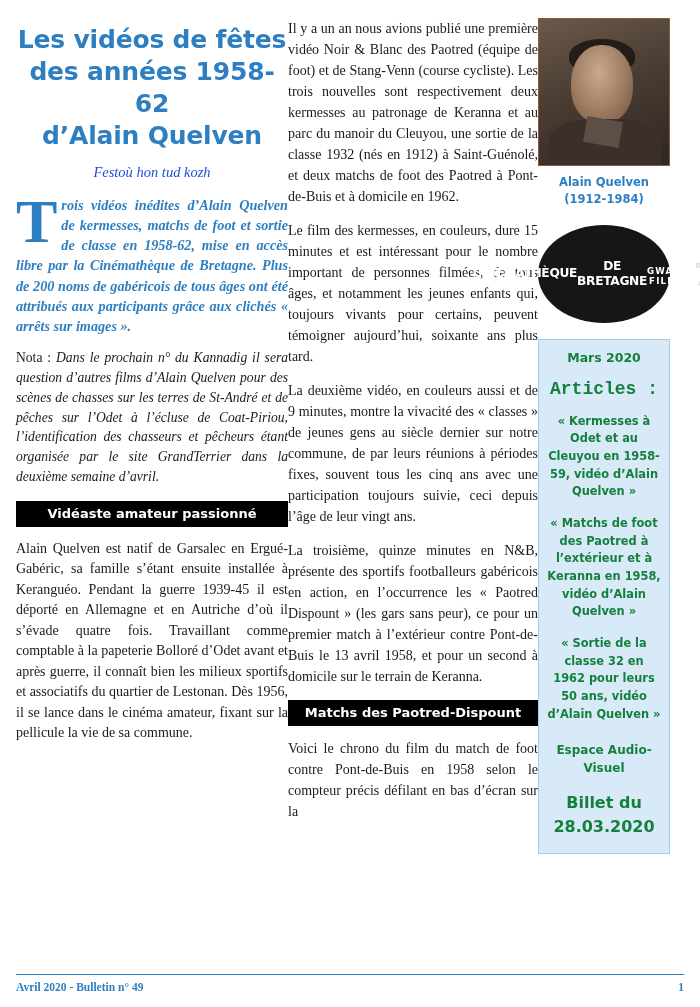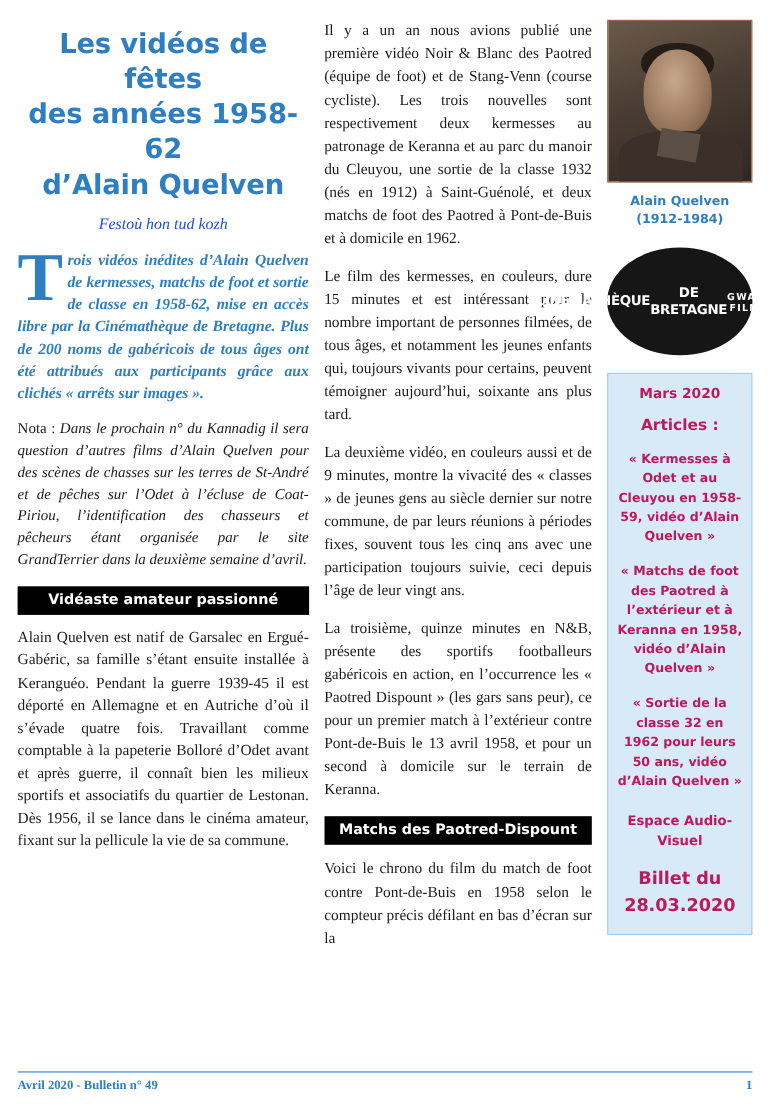--- a/index.html
+++ b/index.html
@@ -14,21 +14,21 @@
     overflow: hidden;
   }
   .page {
     position: relative;
     width: 700px;
     height: 1007px;
     padding: 18px 16px 0 16px;
   }
   .cols {
     display: flex;
-    gap: 14px;
+    gap: 0;
     height: 930px;
   }
   .col-left { width: 272px; }
   .col-mid  { width: 250px; }
   .col-right{ width: 132px; }
 
   
   .doc-title {
     color: #2e7fc1;
     font-family: "DejaVu Sans", sans-serif;
@@ -163,32 +163,33 @@
   .logo .l1 { font-size: 12.2px; font-weight: bold; letter-spacing: -0.3px; line-height: 1.18; }
   .logo .l2 { font-size: 8.6px; font-weight: bold; letter-spacing: 1.2px; margin-top: 5px; }
   .logo .l3 { font-size: 7.2px; letter-spacing: 0.6px; margin-top: 2px; color:#cfcfcf; }
 
   .sidebox {
     margin-top: 16px;
     background: #d8eaf7;
     border: 1px solid #a8cde8;
     padding: 10px 8px 14px 8px;
     text-align: center;
-    color: #be185d;
+    color: #15803d;
     font-family: "DejaVu Sans", sans-serif;
   }
   .sidebox .sb-date {
     font-weight: bold;
     font-size: 12.5px;
     margin-bottom: 14px;
   }
   .sidebox .sb-head {
     font-weight: bold;
-    font-size: 14px;
+    font-size: 18px;
     margin-bottom: 14px;
+    font-family: Liberation Mono, monospace;
   }
   .sidebox .sb-item {
     font-weight: bold;
     font-size: 11.4px;
     line-height: 1.55;
     margin-bottom: 14px;
   }
   .sidebox .sb-foot {
     font-weight: bold;
     font-size: 12px;

